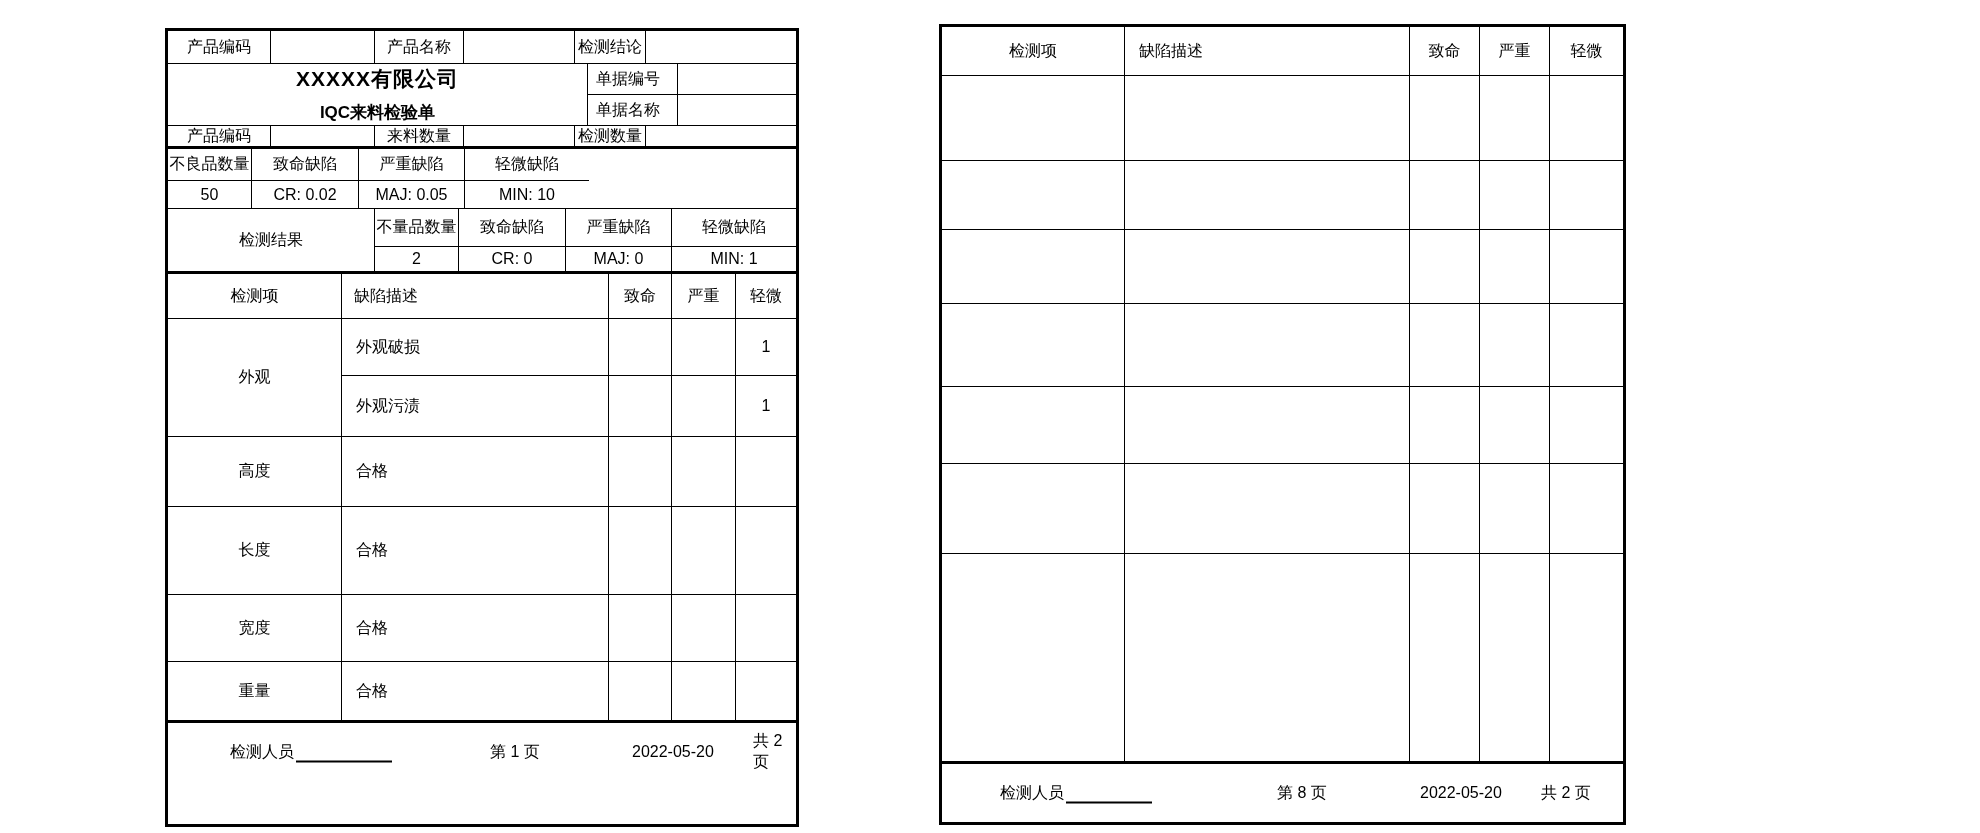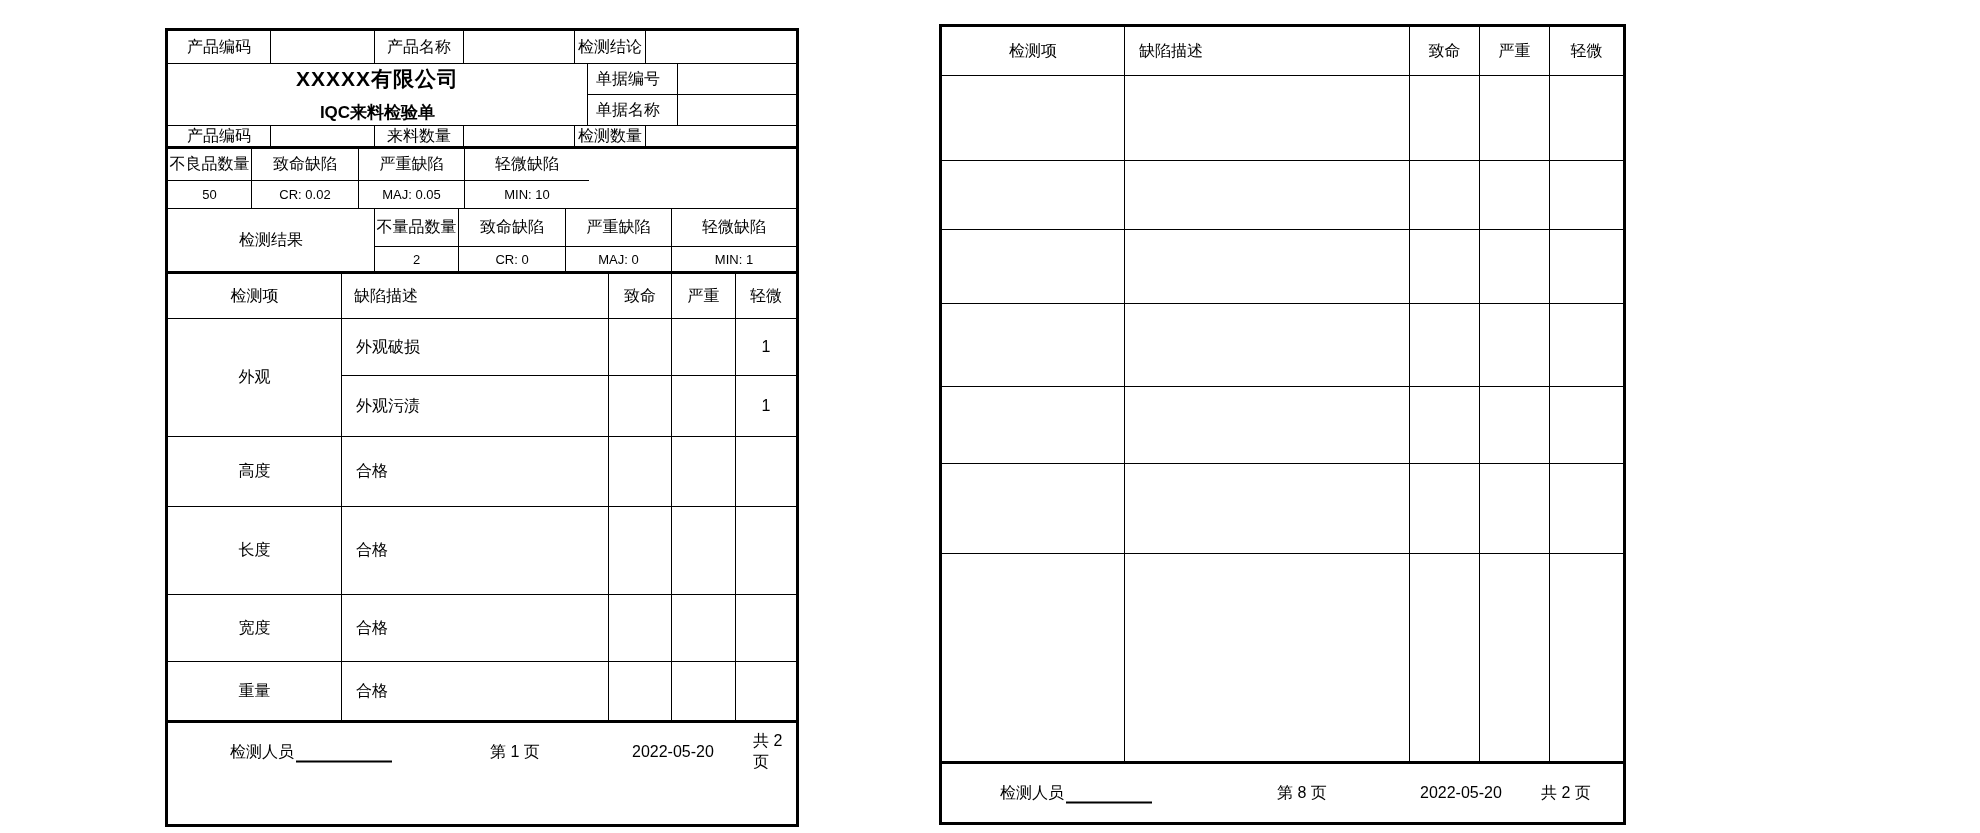--- a/index.html
+++ b/index.html
@@ -16,21 +16,21 @@
   .bb0  { border-bottom:none; }
   .bb3  { border-bottom:3px solid #000; }
   .c { border-right:1px solid #000; display:flex; align-items:center; justify-content:center;
        flex:0 0 auto; white-space:nowrap; }
   .cl { border-right:none; }
   .lft { justify-content:flex-start; padding-left:12px; }
   .col { display:flex; flex-direction:column; }
   .titlecell { flex-direction:column; justify-content:center; gap:8px; }
   .company { font-size:21px; font-weight:bold; letter-spacing:1px; }
   .subtitle { font-size:17px; font-weight:bold; }
-  .num { font-size:13px; }
+  .num { font-size:16px; }
   .footer { position:relative; display:block;margin-left:32px; }
   .footer span.abs { position:absolute; top:50%; transform:translateY(-50%); }
   .sig { display:flex; align-items:flex-end; }
   .sigline { display:inline-block; width:96px; border-bottom:2px solid #000; height:15px; margin-left:2px; }
 </style>
 </head>
 <body>
 
 <div class="tbl" id="t1">
 

